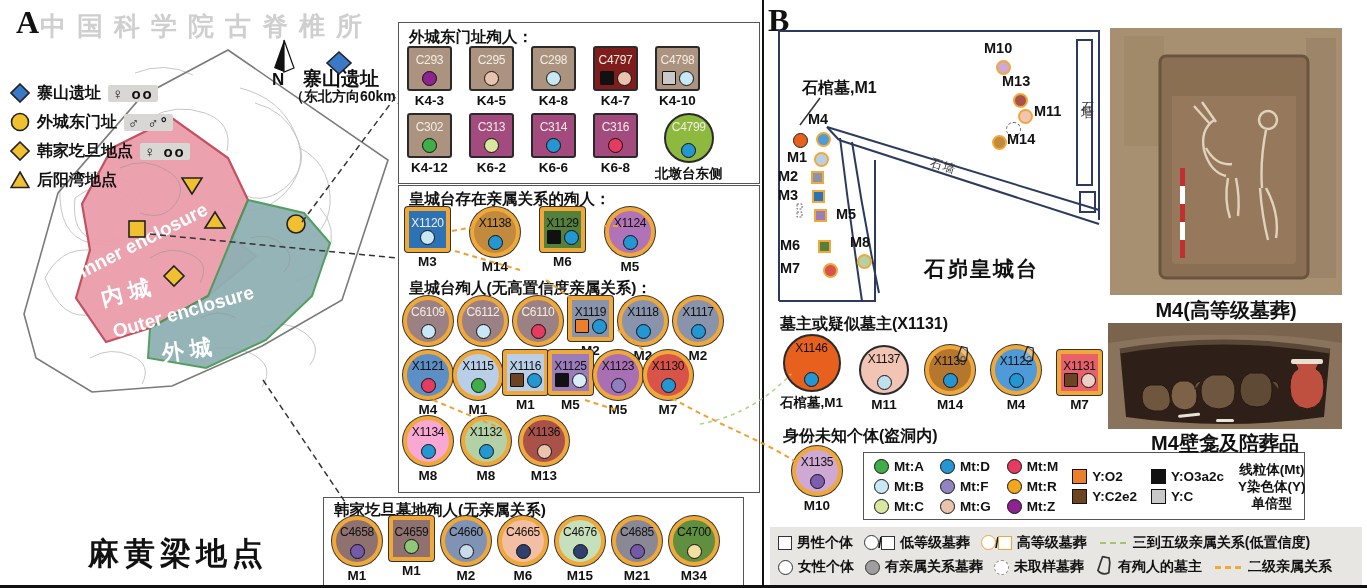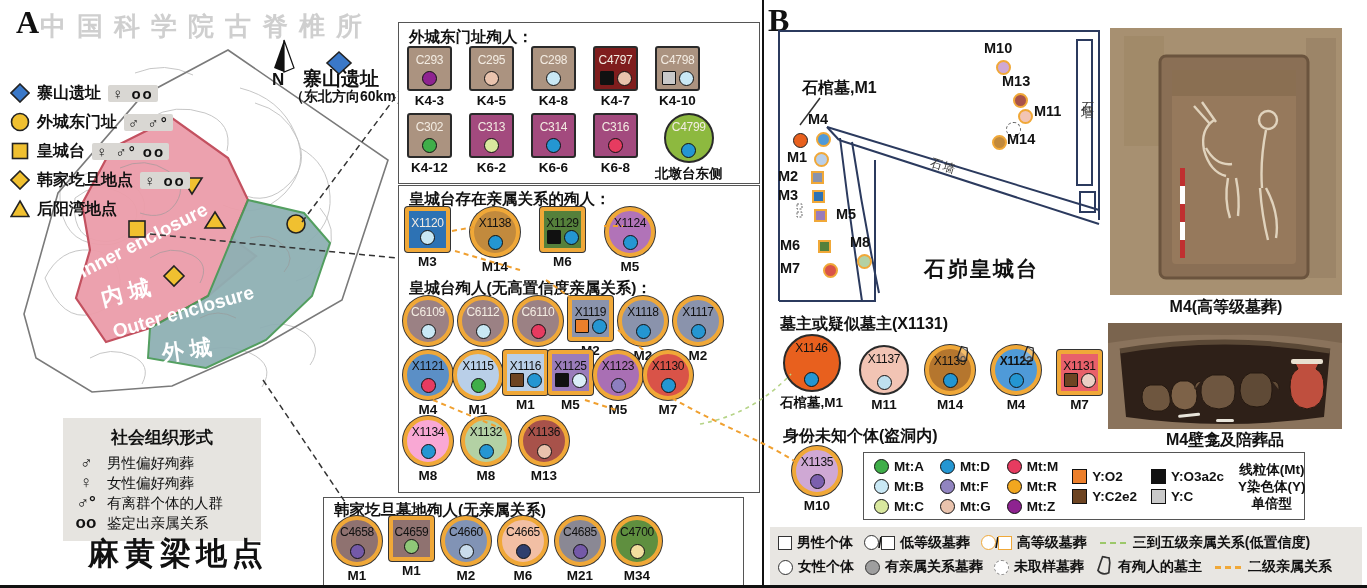--- a/index.html
+++ b/index.html
@@ -56,21 +56,21 @@
   .wall-d{font-size:12px;color:#333;transform:rotate(17deg);letter-spacing:1px;}
   
   .hapbox{border:1.6px solid #555;display:flex;align-items:center;gap:14px;padding:6px 10px;box-sizing:border-box;}
   .hapgrid{display:grid;grid-auto-flow:column;grid-template-rows:repeat(3,18px);column-gap:16px;row-gap:2px;}
   .hapgrid2{display:grid;grid-auto-flow:column;grid-template-rows:repeat(2,18px);column-gap:14px;row-gap:2px;align-self:center;}
   .hap-item{display:flex;align-items:center;gap:5px;font-size:13.5px;font-weight:600;white-space:nowrap;}
   .hap-ci{width:13px;height:13px;border-radius:50%;border:1.3px solid #111;}
   .hap-sq{width:13px;height:13px;border:1.3px solid #111;}
   .hap-note{font-size:13.5px;font-weight:bold;text-align:center;line-height:17px;white-space:nowrap;}
   
-  .photo-cap{font-size:16px;font-weight:600;text-align:center;}
+  .photo-cap{font-size:20px;font-weight:600;text-align:center;}
   
   .bleg{background:#e8e6e2;display:flex;flex-direction:column;justify-content:center;gap:4px;padding:4px 8px;box-sizing:border-box;}
   .bleg-row{display:flex;align-items:center;gap:5px;font-size:14px;font-weight:600;white-space:nowrap;}
   .bl-ci{width:15px;height:15px;border-radius:50%;border:1.6px solid #333;background:#fff;display:inline-block;box-sizing:border-box;}
   .bl-sq{width:14px;height:14px;border:1.6px solid #333;background:#fff;display:inline-block;box-sizing:border-box;}
   .bl-gray{background:#9e9e9e;}
   .bl-dash-ci{border:1.6px dashed #888;background:#fff;}
   .bl-orange{border-color:#f0a838;}
   .bl-dashline{display:inline-block;width:26px;height:0;border-top:3px dashed #f0a838;margin:0 2px;}
   .bl-dashgreen{border-top:2.5px dashed #9cc86a;}
@@ -146,61 +146,33 @@
       </div>
       <div class="mleg-row">
         <svg width="20" height="20" viewBox="0 0 20 20">
           <circle cx="10" cy="10" r="8.5" fill="#f0c030" stroke="#222" stroke-width="1.6"></circle>
         </svg>
         <span class="mleg-label">外城东门址</span>
         <span class="chip">♂ ♂°</span>
       </div>
       <div class="mleg-row">
         <svg width="20" height="20" viewBox="0 0 20 20">
-          <rect x="2.5" y="2.5" width="15" height="15" fill="#f0c030" stroke="#222" stroke-width="1.6"></rect>
-        </svg>
-        <span class="mleg-label">皇城台</span>
-        <span class="chip">♀ ♂° oo</span>
-      </div>
-      <div class="mleg-row">
-        <svg width="20" height="20" viewBox="0 0 20 20">
           <polygon points="10,1 19,10 10,19 1,10" fill="#f0c030" stroke="#222" stroke-width="1.6"></polygon>
         </svg>
         <span class="mleg-label">韩家圪旦地点</span>
         <span class="chip">♀ oo</span>
       </div>
       <div class="mleg-row">
         <svg width="20" height="20" viewBox="0 0 20 20">
           <polygon points="10,2 19,17.5 1,17.5" fill="#f0c030" stroke="#222" stroke-width="1.6"></polygon>
         </svg>
         <span class="mleg-label">后阳湾地点</span>
       </div>
     </div>
 
-  <div class="abs social" style="left:63px;top:418px;">
-    <div class="social-title">社会组织形式</div>
-    <div id="social-items">
-        <div class="social-row">
-          <span class="social-sym">♂</span>
-          <span>男性偏好殉葬</span>
-        </div>
-        <div class="social-row">
-          <span class="social-sym">♀</span>
-          <span>女性偏好殉葬</span>
-        </div>
-        <div class="social-row">
-          <span class="social-sym">♂°</span>
-          <span>有离群个体的人群</span>
-        </div>
-        <div class="social-row">
-          <span class="social-sym">oo</span>
-          <span>鉴定出亲属关系</span>
-        </div>
-      </div>
-  </div>
 
   <div class="abs big-title" style="left:88px;top:533px;">麻黄梁地点</div>
 
   <div class="abs obox" style="left:398px;top:22px;width:360px;height:160px;">
     <div class="abs obox-title" style="left:10px;top:4px;">外城东门址殉人：</div>
     <div class="abs srow" style="left:8px;top:23px;gap:17px;">
         <div class="spec">
           <div class="spec-body sq lo" style="background: rgb(171, 147, 128);">
             <span class="spec-id light">C293</span>
             <span class="marks">
@@ -516,20 +488,29 @@
           <div class="spec-tomb">M2</div>
         </div>
         <div class="spec">
           <div class="spec-body ci hi" style="background: rgb(242, 191, 164);">
             <span class="spec-id">C4665</span>
             <span class="marks">
               <i class="mark mci" style="background: rgb(47, 63, 110);"></i>
             </span>
           </div>
           <div class="spec-tomb">M6</div>
+        </div>
+        <div class="spec">
+          <div class="spec-body ci hi" style="background: rgb(198, 224, 188);">
+            <span class="spec-id">C4676</span>
+            <span class="marks">
+              <i class="mark mci" style="background: rgb(47, 63, 110);"></i>
+            </span>
+          </div>
+          <div class="spec-tomb">M15</div>
         </div>
         <div class="spec">
           <div class="spec-body ci hi" style="background: rgb(138, 136, 148);">
             <span class="spec-id">C4685</span>
             <span class="marks">
               <i class="mark mci" style="background: rgb(116, 89, 168);"></i>
             </span>
           </div>
           <div class="spec-tomb">M21</div>
         </div>
@@ -599,21 +580,21 @@
           <span class="marks">
             <i class="mark mci" style="background: rgb(36, 150, 210);"></i>
           </span>
           <svg class="pot" viewBox="0 0 16 18">
             <path d="M5 1 L11 1 L12.5 5 L13.5 14 Q8 18 3.5 14 L4.5 5 Z"></path>
           </svg>
         </div>
         <div class="spec-tomb">M14</div>
       </div>
       <div class="spec">
-        <div class="spec-body ci hi" style="background: rgb(79, 154, 216); font-weight: bold;">
+        <div class="spec-body ci hi" style="background: rgb(79, 154, 216);">
           <span class="spec-id">X1122</span>
           <span class="marks">
             <i class="mark mci" style="background: rgb(36, 150, 210);"></i>
           </span>
           <svg class="pot" viewBox="0 0 16 18">
             <path d="M5 1 L11 1 L12.5 5 L13.5 14 Q8 18 3.5 14 L4.5 5 Z"></path>
           </svg>
         </div>
         <div class="spec-tomb">M4</div>
       </div>

